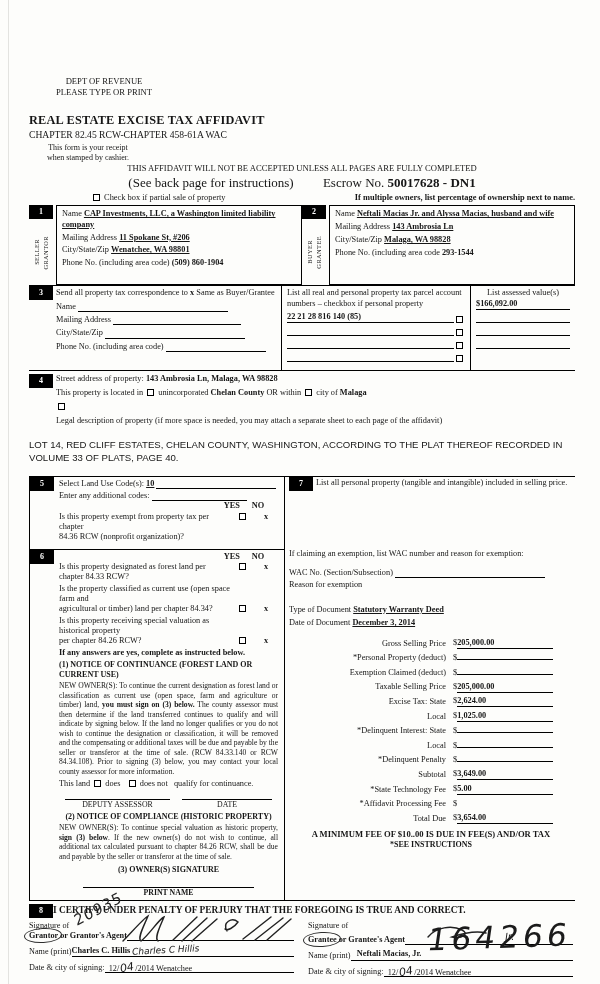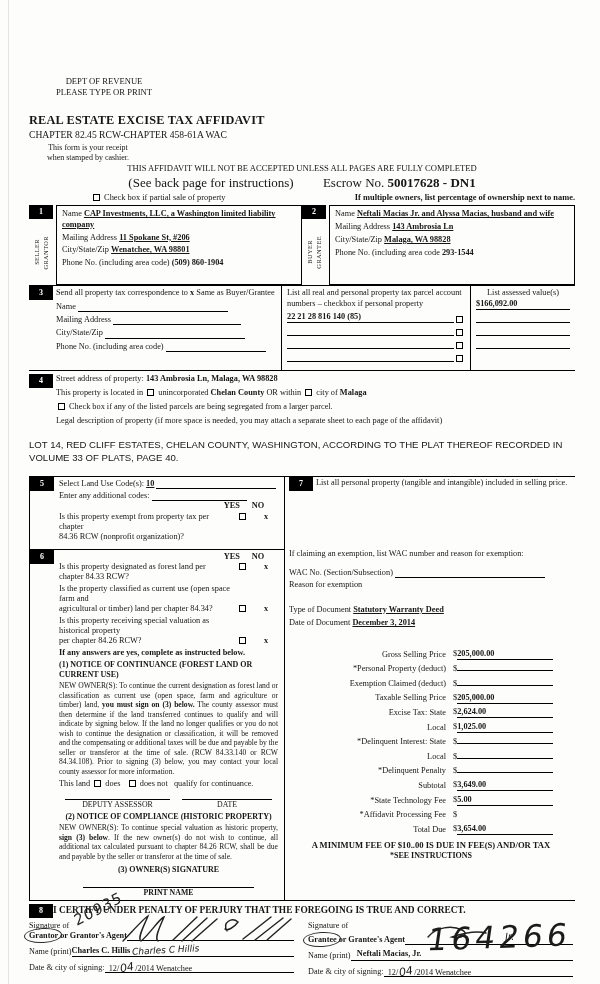--- a/index.html
+++ b/index.html
@@ -88,21 +88,21 @@
   .print-line { border-top:1px solid #000; margin:12px 24px 0 24px;
                 text-align:center; font-weight:bold; font-size:7.8px; }
 
   .colR { flex:1; border-left:1.4px solid #000; border-top:1.4px solid #000;
           border-bottom:1.4px solid #000; margin-left:-1px; padding:0 2px 0 4px;
           display:flex; flex-direction:column; }
   .sec7 { display:flex; min-height:70px; }
   .exempt-note { margin-top:2px; }
   .wac-line { margin-top:9px; }
   .doc-line { margin-top:2px; margin-bottom:1px; }
-  .fin-rows { margin-top:16px; }
+  .fin-rows { margin-top:5px; }
   .fin-row { display:flex; height:14.6px; align-items:flex-end; }
   .fin-label { flex:1; text-align:right; padding-right:7px; }
   .fin-amt-wrap { width:120px; }
   .fin-amt { display:inline-block; min-width:96px; border-bottom:1px solid #000;
              font-weight:bold; height:11px; }
   .fin-row:nth-child(12) .fin-amt { min-width:10px; border-bottom:none; }
   .minfee { text-align:center; font-weight:bold; font-size:8.6px; margin-top:5px; }
   .minfee2 { text-align:center; font-weight:bold; font-size:8px; }
 
   
@@ -285,21 +285,20 @@
           <span class="cb"></span>
           <span>unincorporated</span>
           <span class="b">Chelan County</span>
           <span>OR within</span>
           <span class="cb"></span>
           <span>city of</span>
           <span class="b">Malaga</span>
         </div>
         <div class="prop-line">
           <span class="cb"></span>
-          <span>Check box if any of the listed parcels are being segregated from a larger parcel.</span>
         </div>
         <div class="prop-line">
           <span>Legal description of property (if more space is needed, you may attach a separate sheet to each page of the affidavit)</span>
         </div>
       </div>
     </div>
     <div class="legal">LOT 14, RED CLIFF ESTATES, CHELAN COUNTY, WASHINGTON, ACCORDING TO THE PLAT THEREOF RECORDED IN VOLUME 33 OF PLATS, PAGE 40.</div>
 
     <div class="cols">
       <div class="colL">

